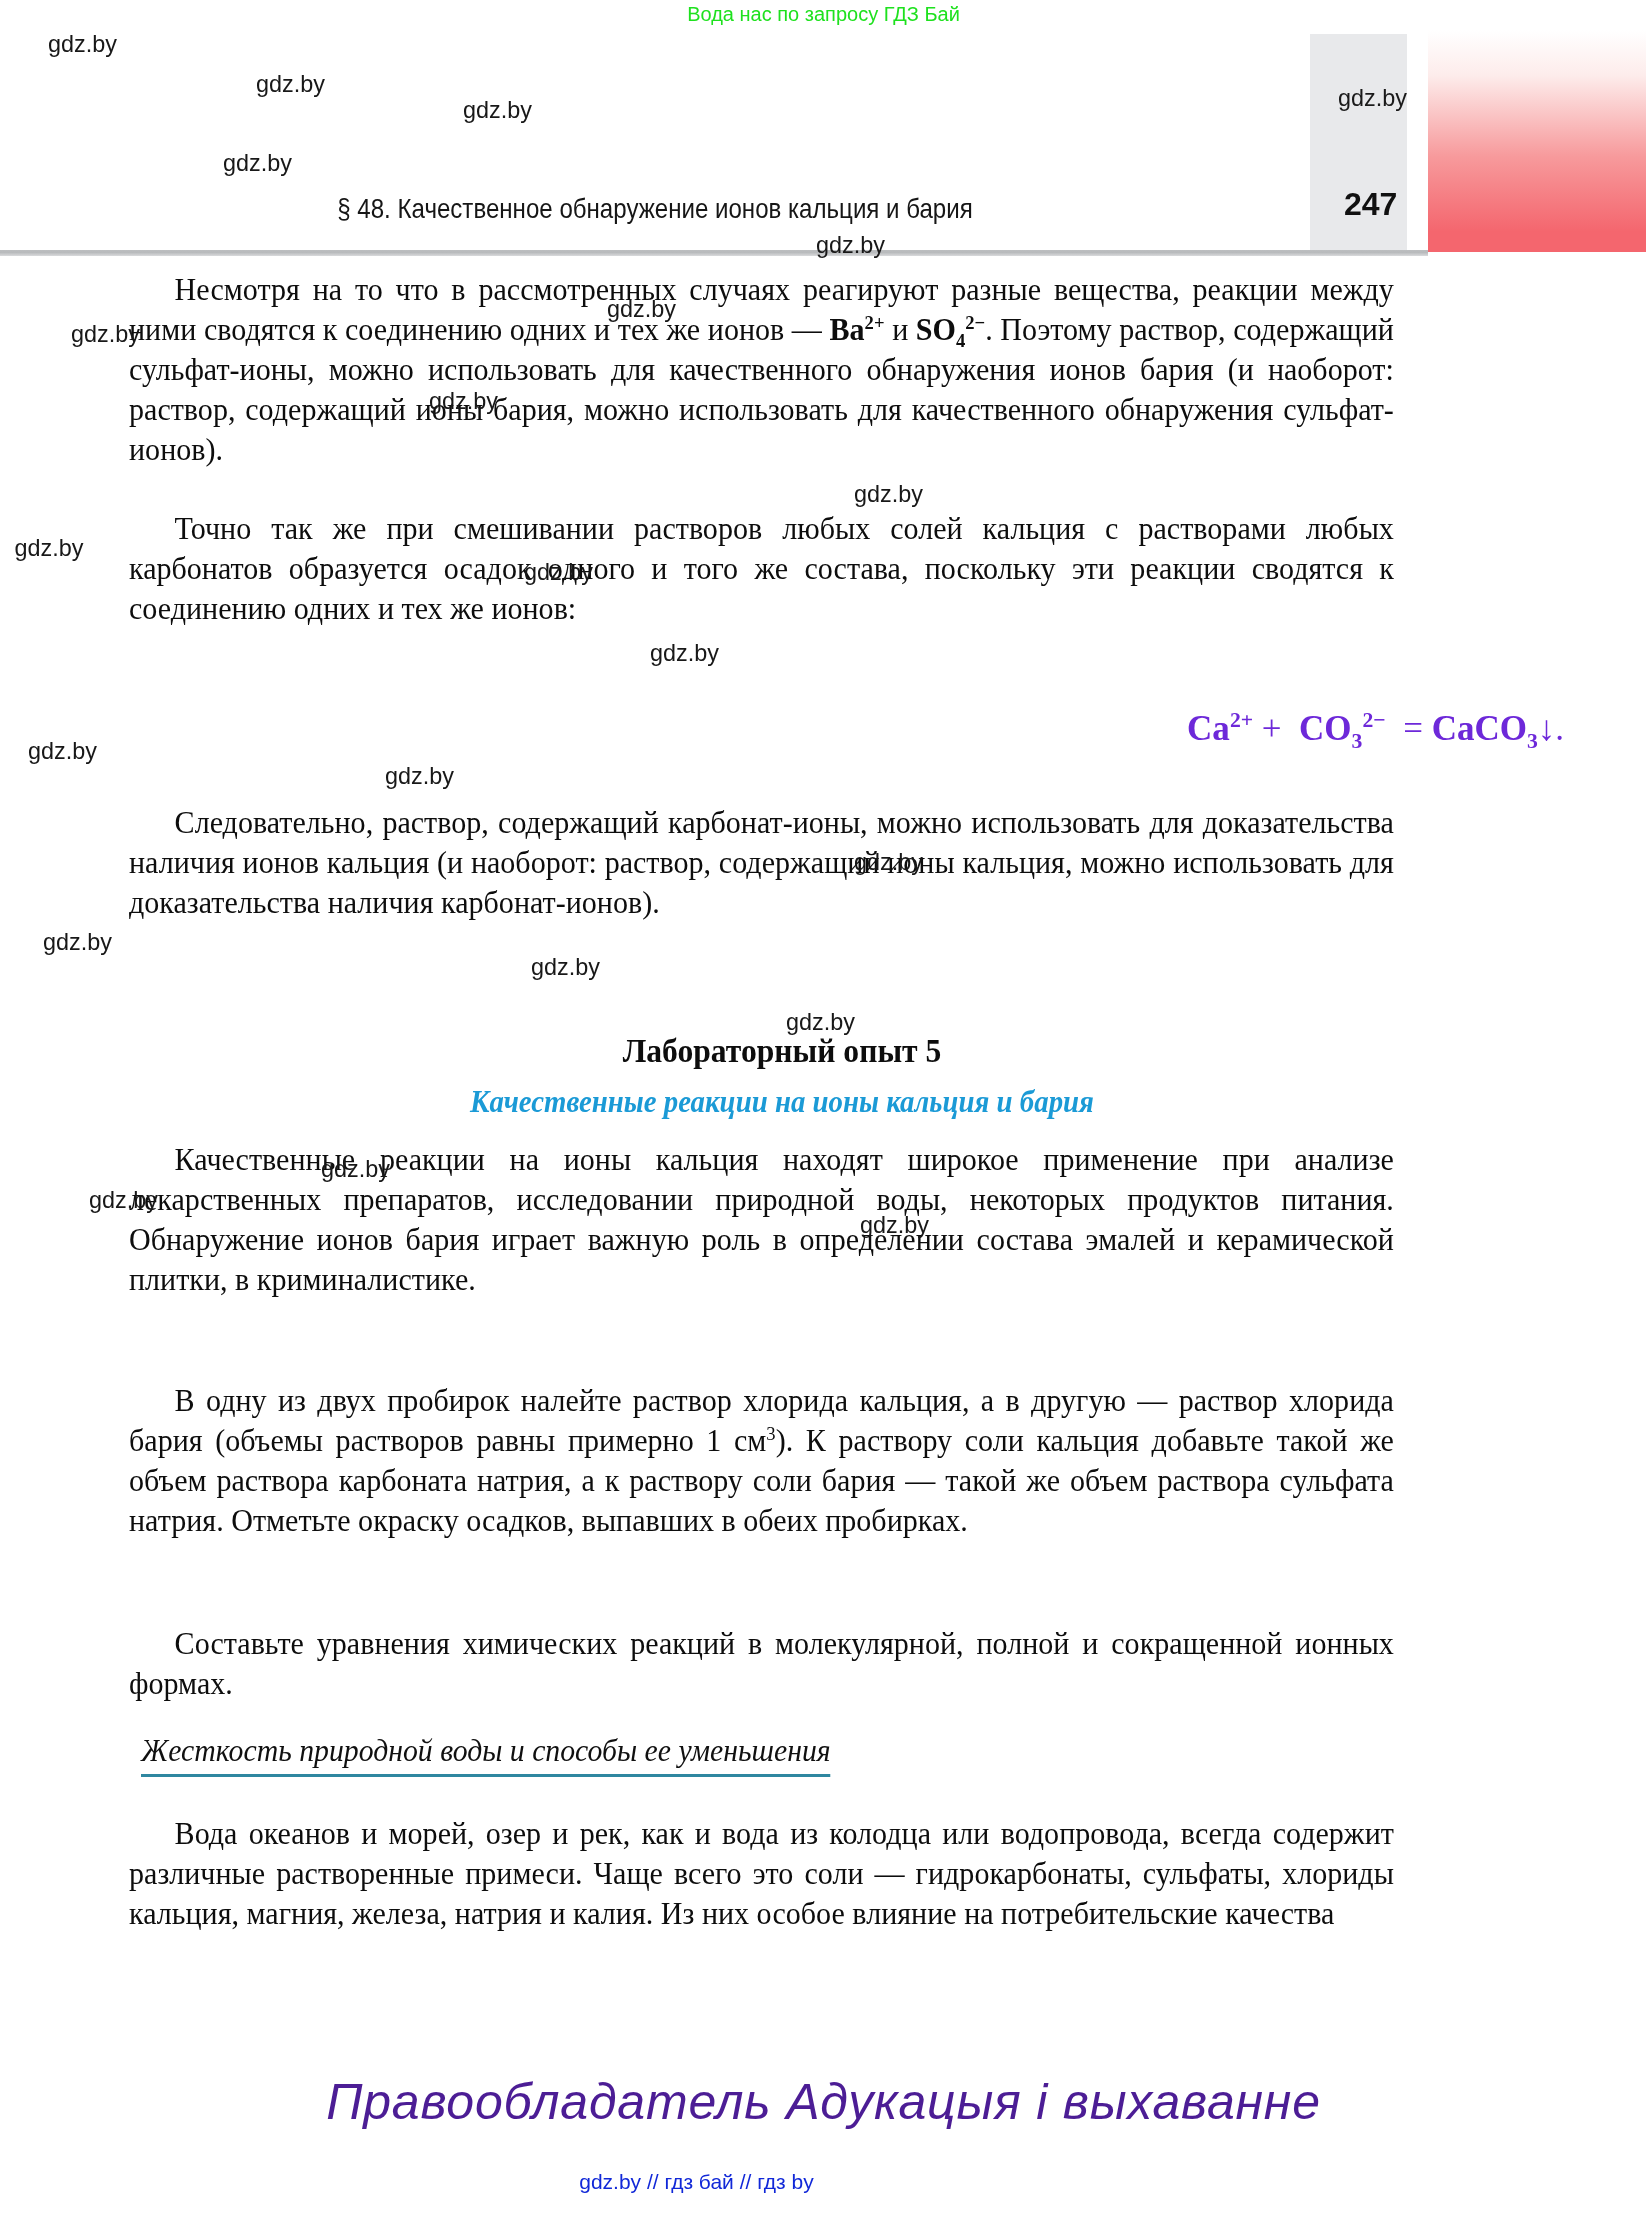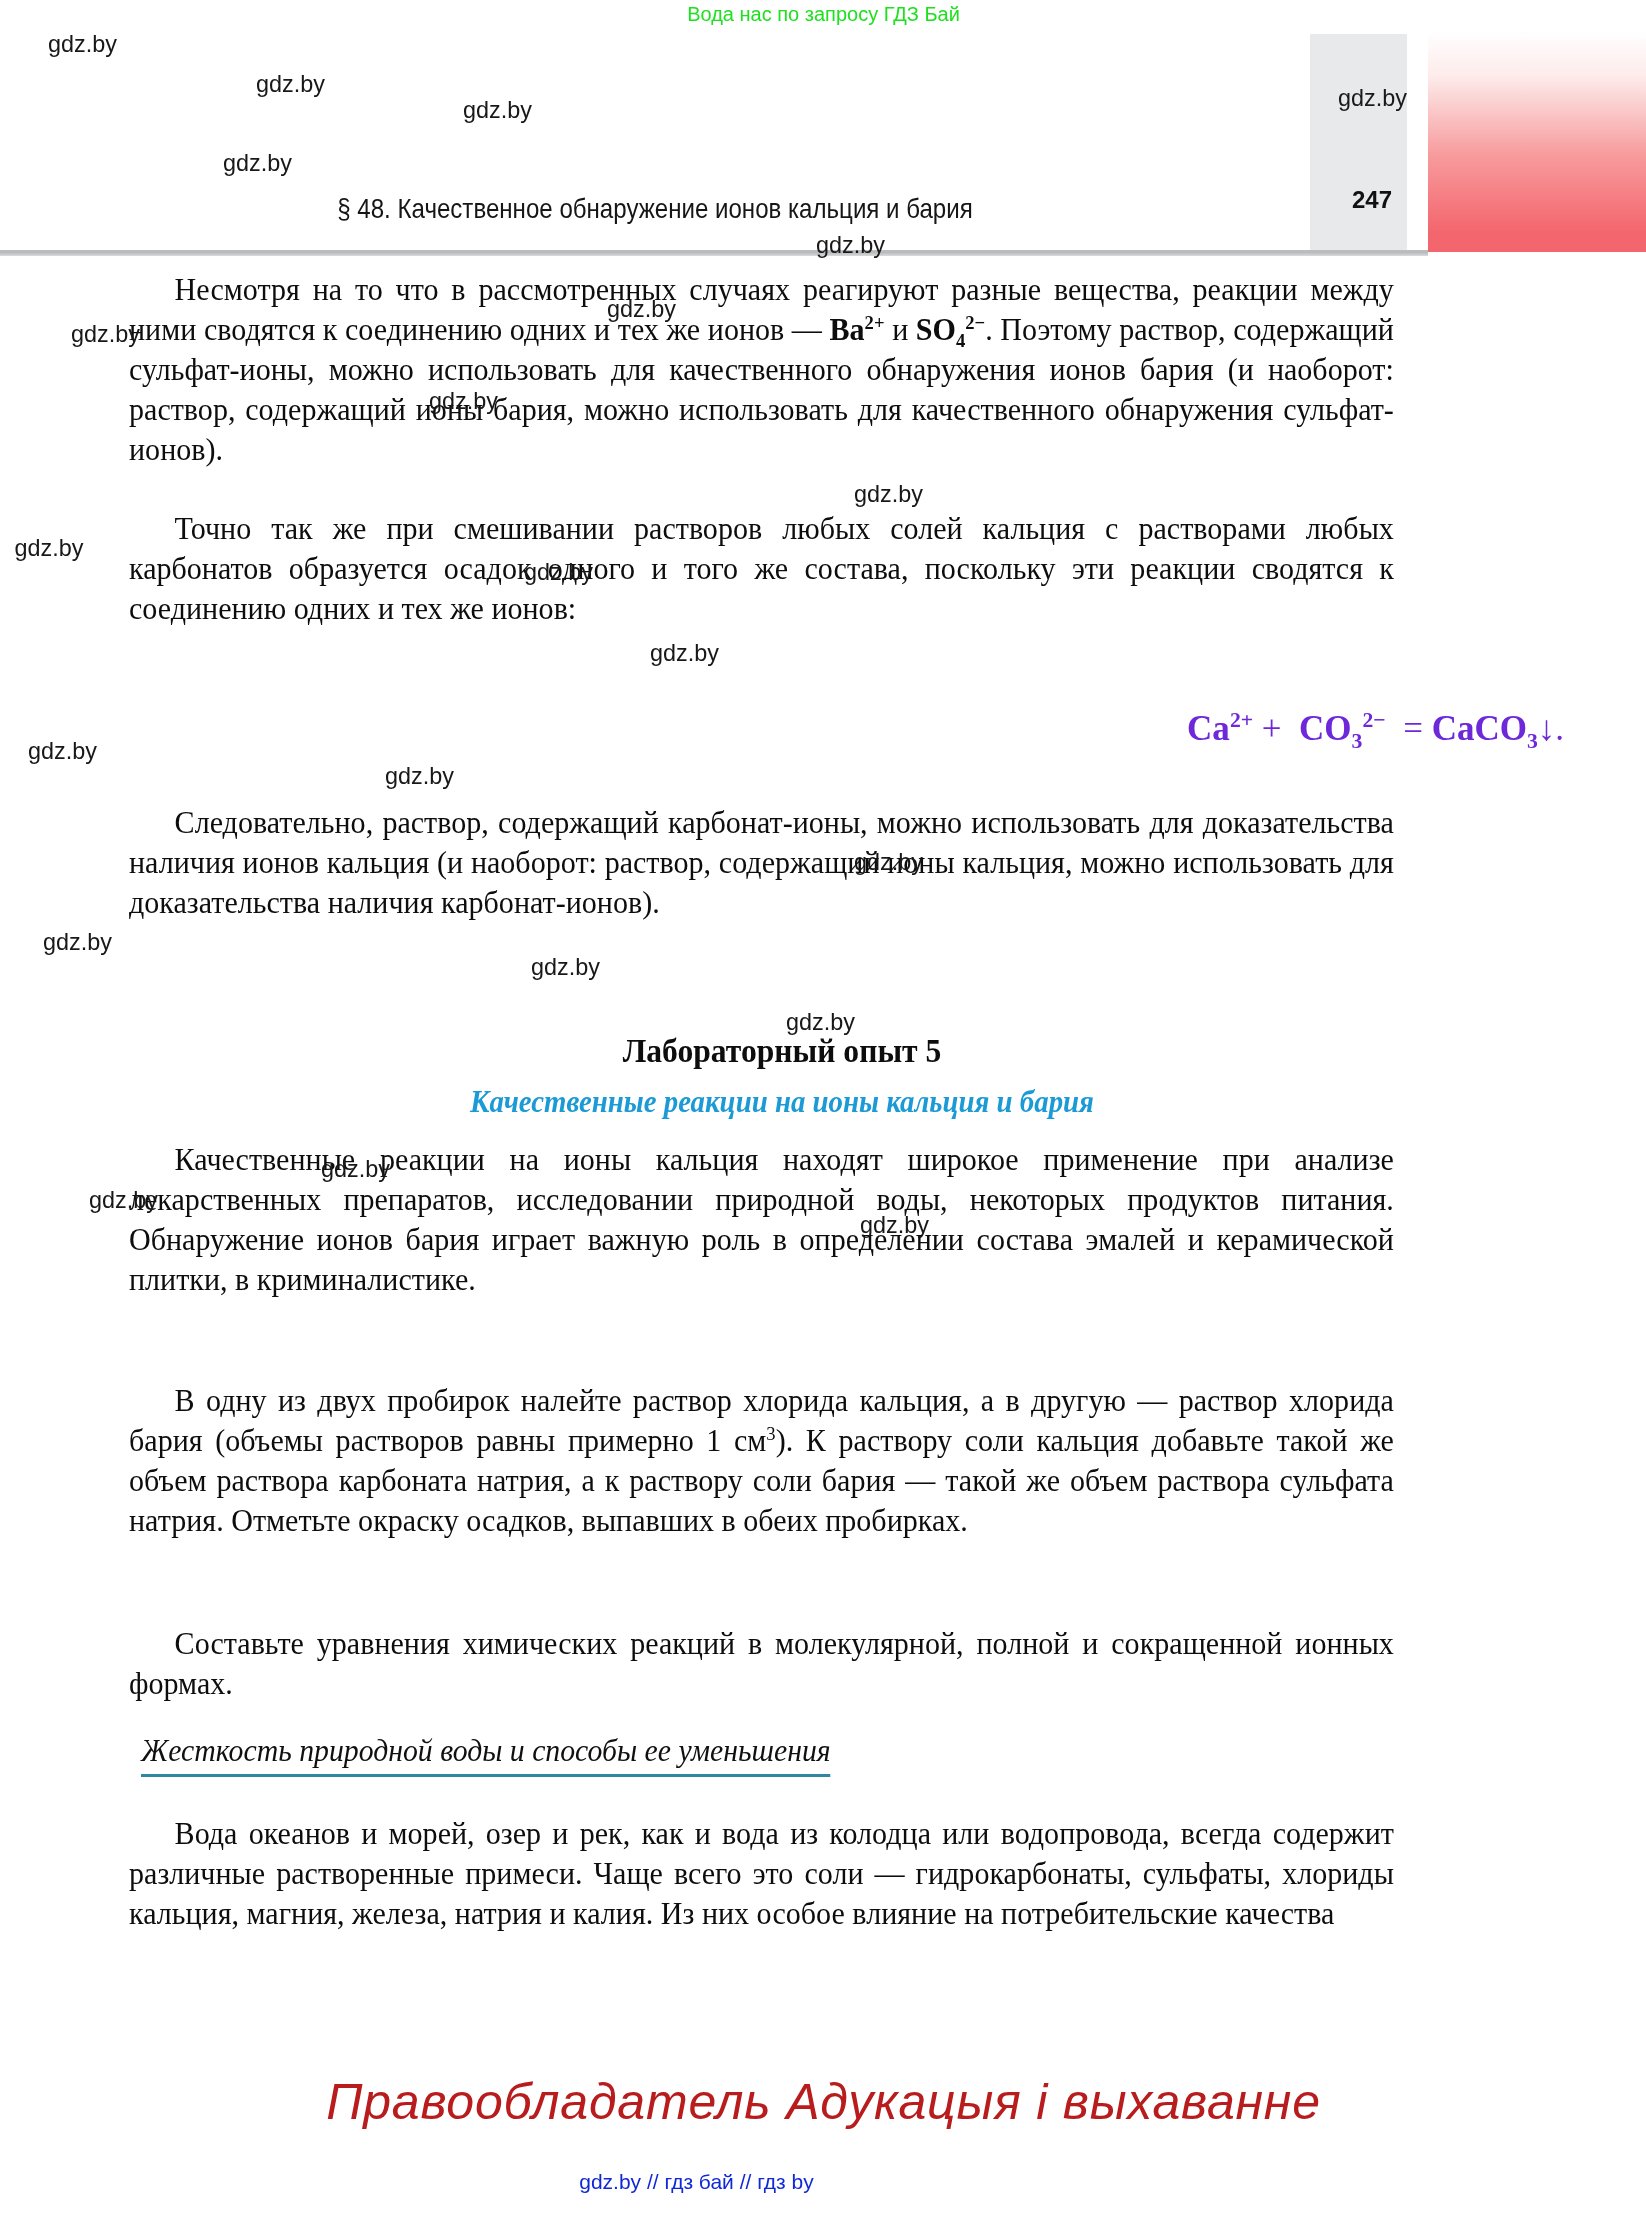--- a/index.html
+++ b/index.html
@@ -57,24 +57,23 @@
     font-size: 23.4px;
     color: #1a1a1a;
     white-space: nowrap;
   }
   #page-number {
     position: absolute;
     top: 186px;
     left: 1344px;
     font-family: "Liberation Sans", sans-serif;
     font-weight: bold;
-    font-size: 24px;
+    font-size: 32px;
     color: #111111;
     white-space: nowrap;
-    margin-left: 8px;
   }
 
   
   #running-head {
     position: absolute;
     top: 193px;
     left: 0;
     width: 1310px;
     text-align: center;
     font-family: "Liberation Sans", sans-serif;
@@ -179,21 +178,21 @@
   
   #owner-watermark {
     position: absolute;
     top: 2073px;
     left: 0;
     width: 1647px;
     text-align: center;
     font-family: "Liberation Sans", sans-serif;
     font-style: italic;
     font-size: 50px;
-    color: #b91c1c;
+    color: #4c1d95;
     white-space: nowrap;
     letter-spacing: 0.8px;
   }
   #footer-links {
     position: absolute;
     top: 2170px;
     left: 0;
     width: 1393px;
     text-align: center;
     font-family: "Liberation Sans", sans-serif;

